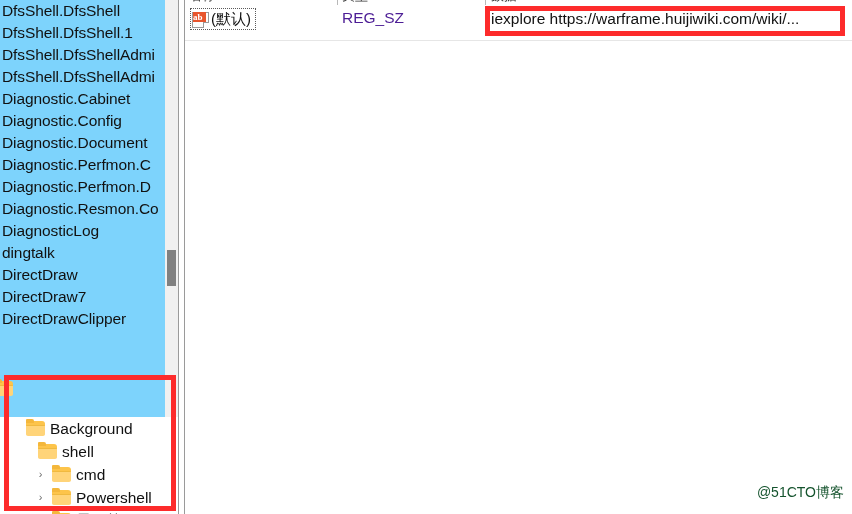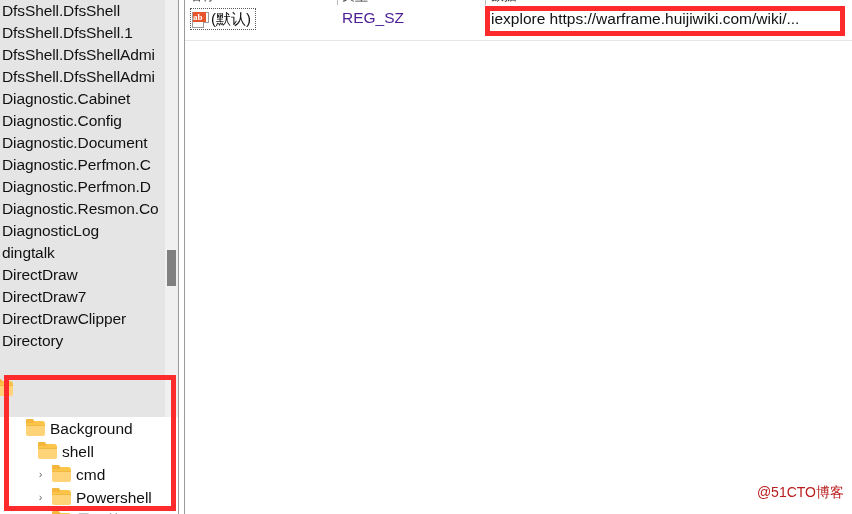--- a/index.html
+++ b/index.html
@@ -16,21 +16,21 @@
     color: #000000;
     -webkit-font-smoothing: antialiased;
   }
 
   
   #left-panel {
     position: absolute;
     left: 0; top: 0;
     width: 178px;
     height: 514px;
-    background: #e5e5e5;
+    background: #7dd3fc;
     overflow: hidden;
     padding-left: 6px;
   }
   .key-list {
     position: absolute;
     left: 0; top: 0;
     width: 165px;
   }
   .key-row {
     height: 22px;
@@ -292,21 +292,21 @@
     font-size: 11px;
     color: #6b6b6b;
   }
 
   
   #watermark {
     position: absolute;
     right: 8px;
     bottom: 12px;
     font-size: 14px;
-    color: #b91c1c;
+    color: #14532d;
     white-space: nowrap;
     user-select: none;
   }
 </style>
 </head>
 <body>
 
 <div id="left-panel">
   <div class="key-list" id="key-list">
       <div class="key-row">DfsShell.DfsShell</div>
@@ -317,21 +317,20 @@
       <div class="key-row">Diagnostic.Config</div>
       <div class="key-row">Diagnostic.Document</div>
       <div class="key-row">Diagnostic.Perfmon.C</div>
       <div class="key-row">Diagnostic.Perfmon.D</div>
       <div class="key-row">Diagnostic.Resmon.Co</div>
       <div class="key-row">DiagnosticLog</div>
       <div class="key-row">dingtalk</div>
       <div class="key-row">DirectDraw</div>
       <div class="key-row">DirectDraw7</div>
       <div class="key-row">DirectDrawClipper</div>
-      <div class="key-row">Directory</div>
     </div>
 </div>
 
 <div id="left-scrollbar">
   <div id="left-scroll-thumb"></div>
 </div>
 
 <div class="v-divider" id="divider-a"></div>
 <div id="gap-fill"></div>
 <div class="v-divider" id="divider-b"></div>

